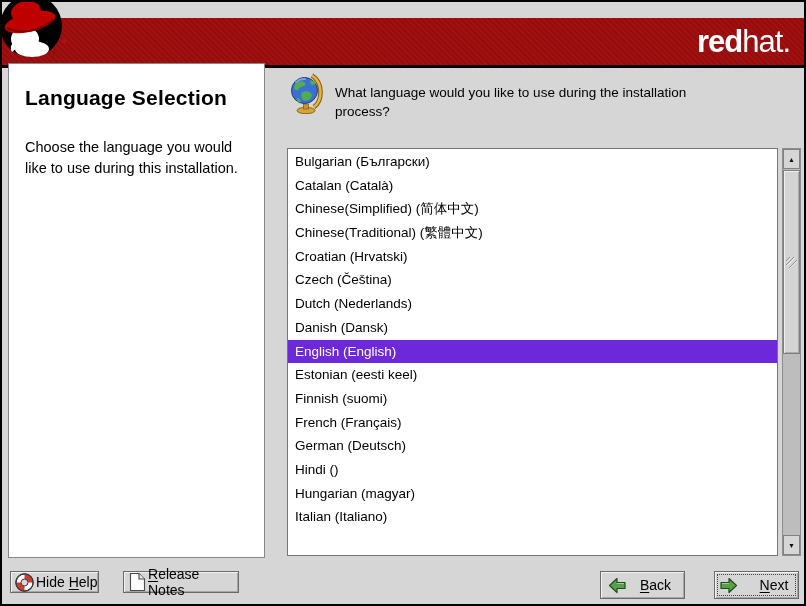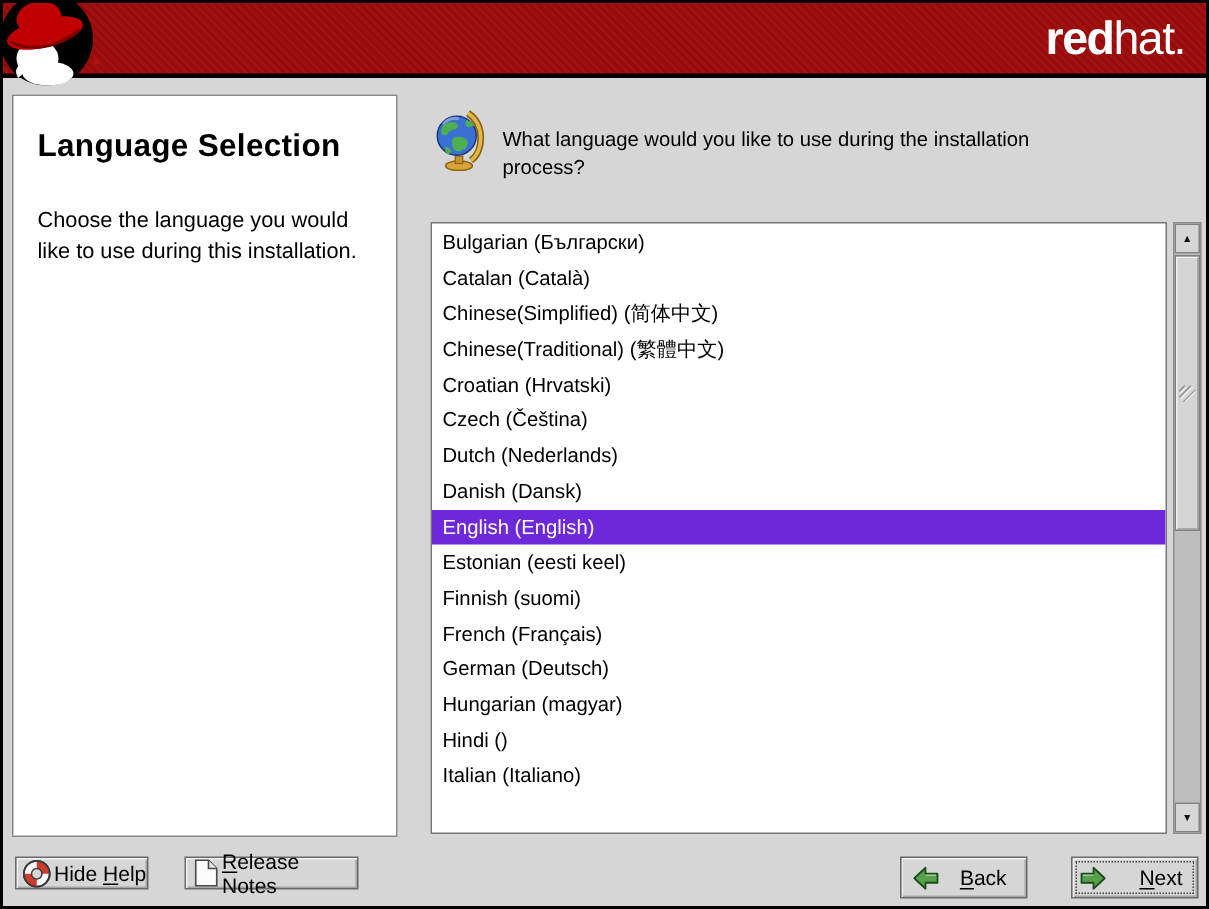--- a/index.html
+++ b/index.html
@@ -9,21 +9,21 @@
   }
   .screen {
     position: relative;
     width: 806px; height: 606px;
     background: #d6d6d6;
     border: 2px solid #000;
     overflow: hidden;
   }
   
   .banner {
-    position: absolute; left: 0; top: 0; width: 100%; height: 50px;
+    position: absolute; left: 0; top: 16px; width: 100%; height: 50px;
     background: #9e0c0c;
     background-image: repeating-linear-gradient(45deg, rgba(0,0,0,0.05) 0 2px, rgba(255,255,255,0.02) 2px 4px);
     border-bottom: 3px solid #000;
   }
   .brand {
     position: absolute; right: 14px; top: 6px;
     color: #fff; font-size: 31px; letter-spacing: -1px;
   }
   .brand b { font-weight: 700; }
   .brand span { font-weight: 400; }
@@ -146,22 +146,22 @@
       <div class="lang-row">Chinese(Traditional) (繁體中文)</div>
       <div class="lang-row">Croatian (Hrvatski)</div>
       <div class="lang-row">Czech (Čeština)</div>
       <div class="lang-row">Dutch (Nederlands)</div>
       <div class="lang-row">Danish (Dansk)</div>
       <div class="lang-row selected">English (English)</div>
       <div class="lang-row">Estonian (eesti keel)</div>
       <div class="lang-row">Finnish (suomi)</div>
       <div class="lang-row">French (Français)</div>
       <div class="lang-row">German (Deutsch)</div>
+      <div class="lang-row">Hindi ()</div>
       <div class="lang-row">Hungarian (magyar)</div>
-      <div class="lang-row">Hindi ()</div>
       <div class="lang-row">Italian (Italiano)</div>
     </div>
 
   <div class="scrollbar">
     <div class="sb-btn up">
       <span>▲</span>
     </div>
     <div class="sb-thumb">
       <svg width="11" height="11" viewBox="0 0 11 11">
         <path d="M0 4 L4 0 M0 8 L8 0 M3 11 L11 3" stroke="#8f8f8f" stroke-width="1" fill="none"></path>

